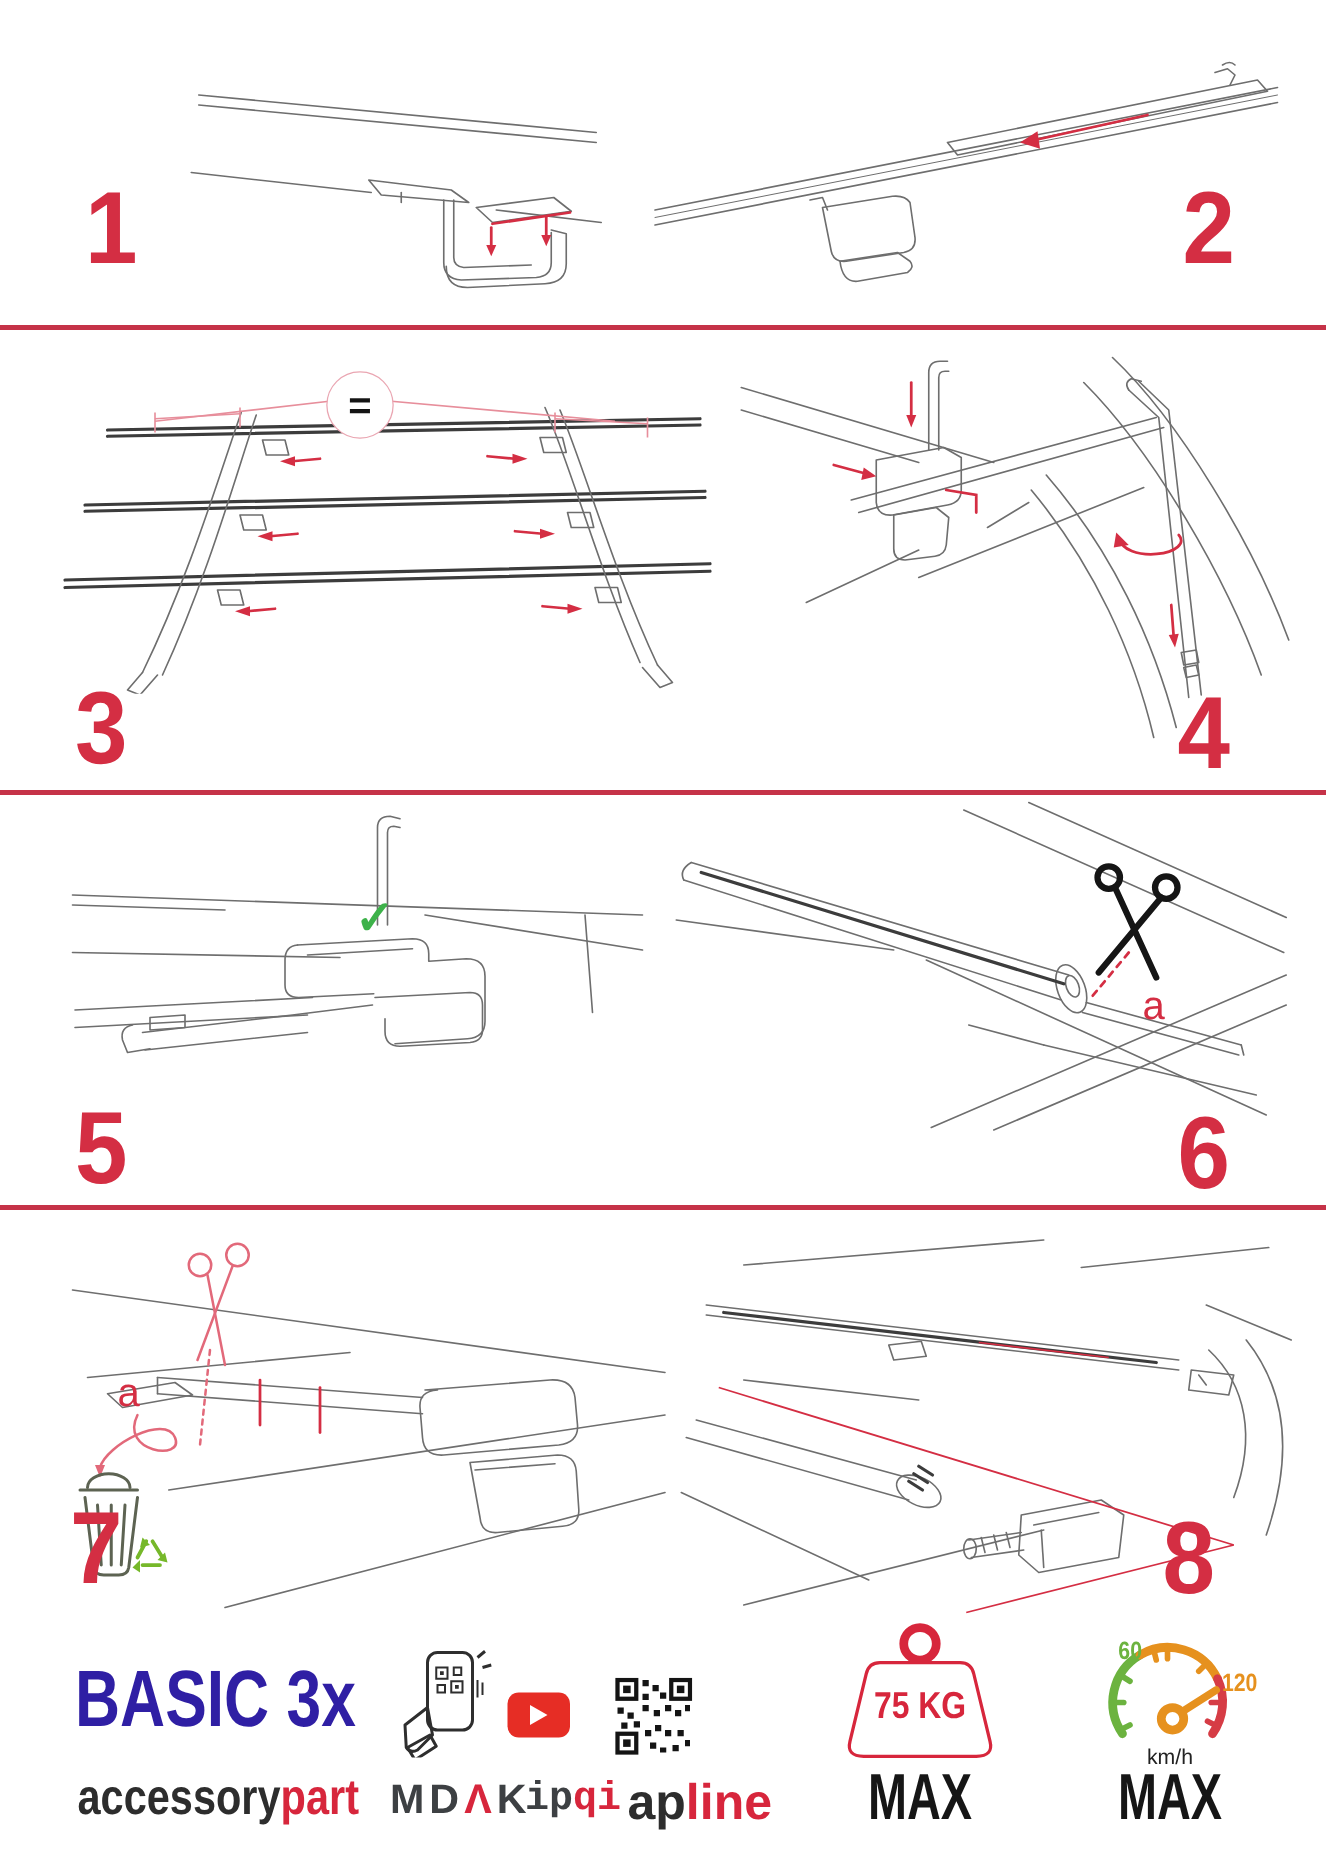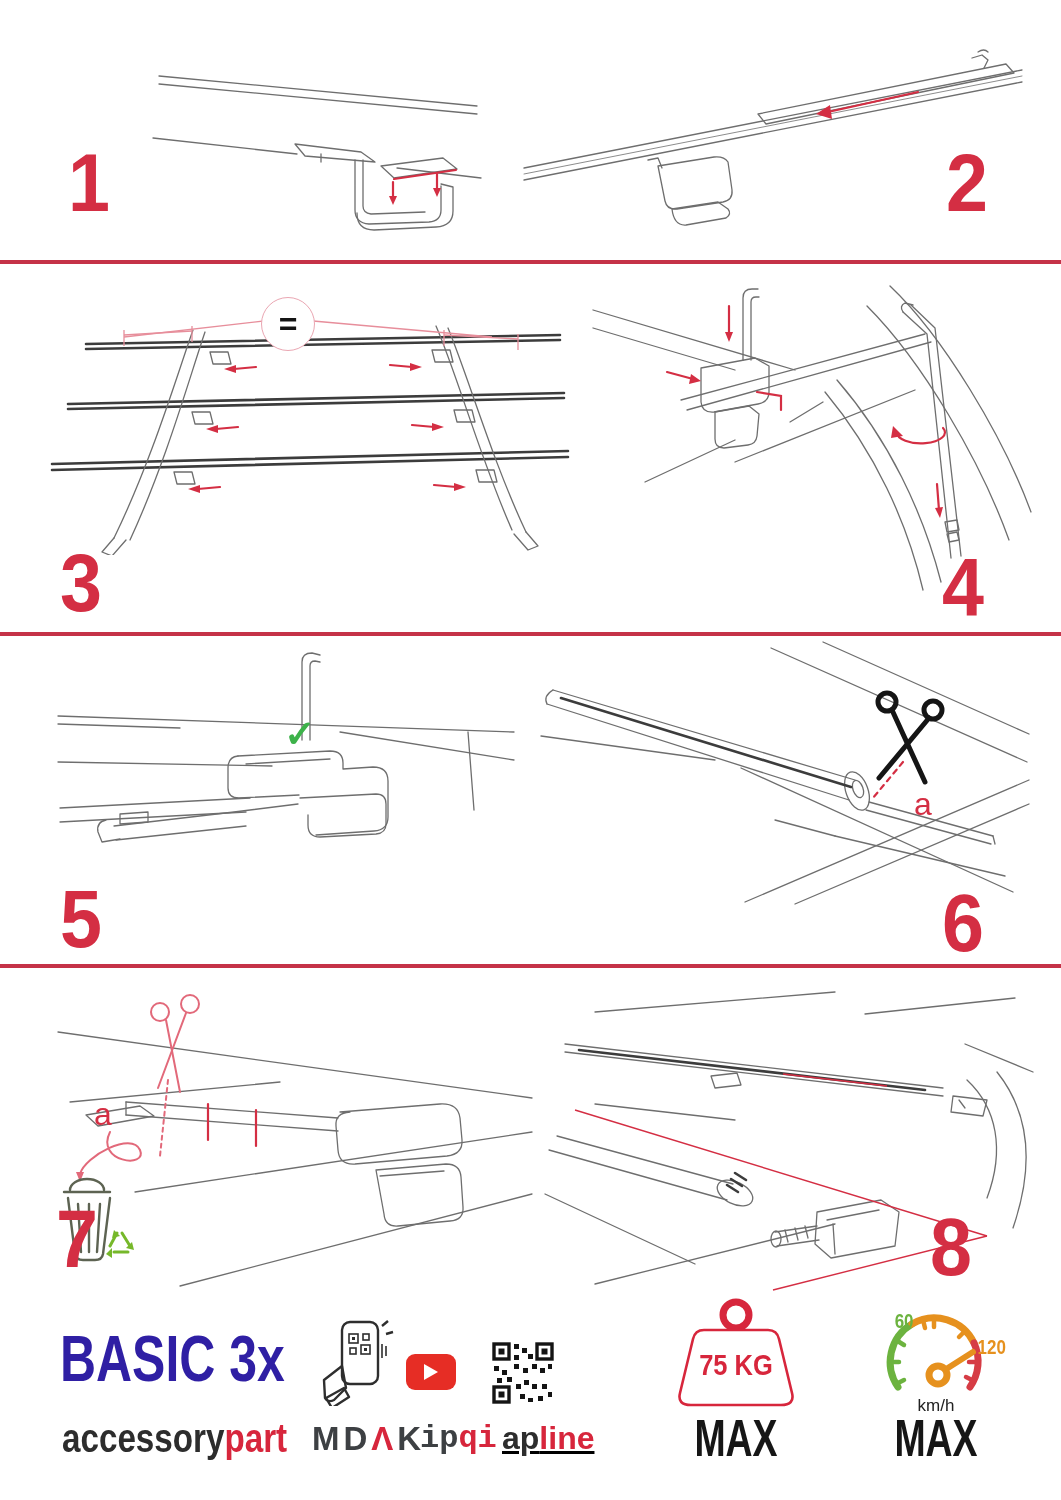--- a/index.html
+++ b/index.html
@@ -26,21 +26,21 @@
   .okmark{position:absolute;left:284px;top:712px;font-size:38px;font-weight:700;color:#3db24a;}
   .alabel{position:absolute;font-size:32px;color:#d42e43;line-height:1;}
   .brand-name{position:absolute;left:60px;top:1322px;font-size:64px;font-weight:700;color:#2f1fa4;
               letter-spacing:0;transform:scaleX(.78);transform-origin:left top;white-space:nowrap;}
   .brand-sub{position:absolute;left:62px;top:1416px;font-size:40px;font-weight:700;
              transform:scaleX(.83);transform-origin:left top;white-space:nowrap;}
   .c-black{color:#2d2d2d;} .c-red{color:#d7263c;} .c-gray{color:#3d4043;}
   .partner{position:absolute;font-weight:700;white-space:nowrap;margin-left:16px;}
   .mdak-t{left:296px;top:1420px;font-size:33px;letter-spacing:4px;}
   .ipqi-t{left:404px;top:1420px;font-size:32px;font-family:Liberation Mono, monospace;}
-  .apline-t{left:486px;top:1420px;font-size:32px;text-decoration:underline;}
+  .apline-t{left:486px;top:1420px;font-size:40px;}
   .yt{position:absolute;left:406px;top:1354px;width:50px;height:36px;background:#e62d25;border-radius:9px;
       display:flex;align-items:center;justify-content:center;}
   .yt-tri{width:0;height:0;border-top:8px solid transparent;border-bottom:8px solid transparent;
           border-left:14px solid #ffffff;}
   .kg-label{position:absolute;left:668px;width:136px;top:1348px;text-align:center;font-size:30px;
             font-weight:700;color:#d7263c;transform:scaleX(.85);}
   .max{position:absolute;width:152px;text-align:center;font-size:52px;font-weight:700;color:#161616;
        transform:scaleX(.72);line-height:1;}
   .g60{position:absolute;left:893px;top:1310px;font-size:20px;font-weight:700;color:#6cb33f;transform:scaleX(.85);}
   .g120{position:absolute;left:975px;top:1336px;font-size:20px;font-weight:700;color:#e6911e;transform:scaleX(.85);}

